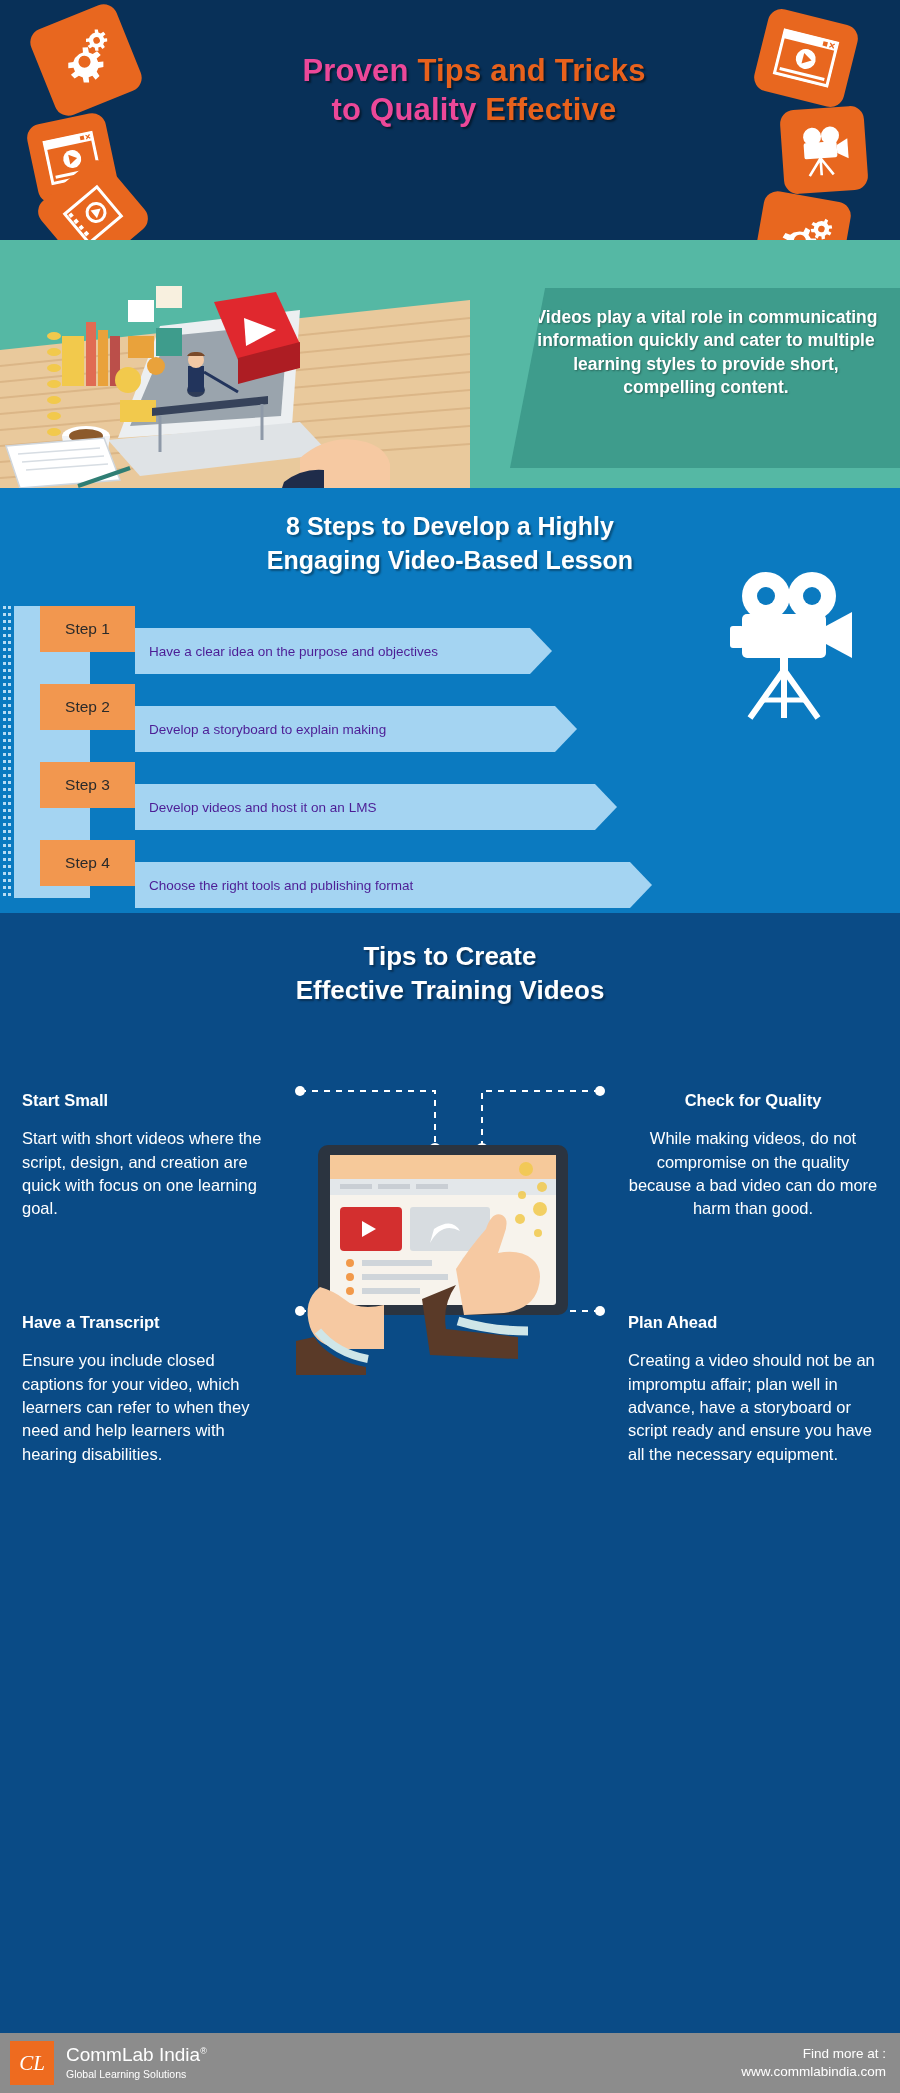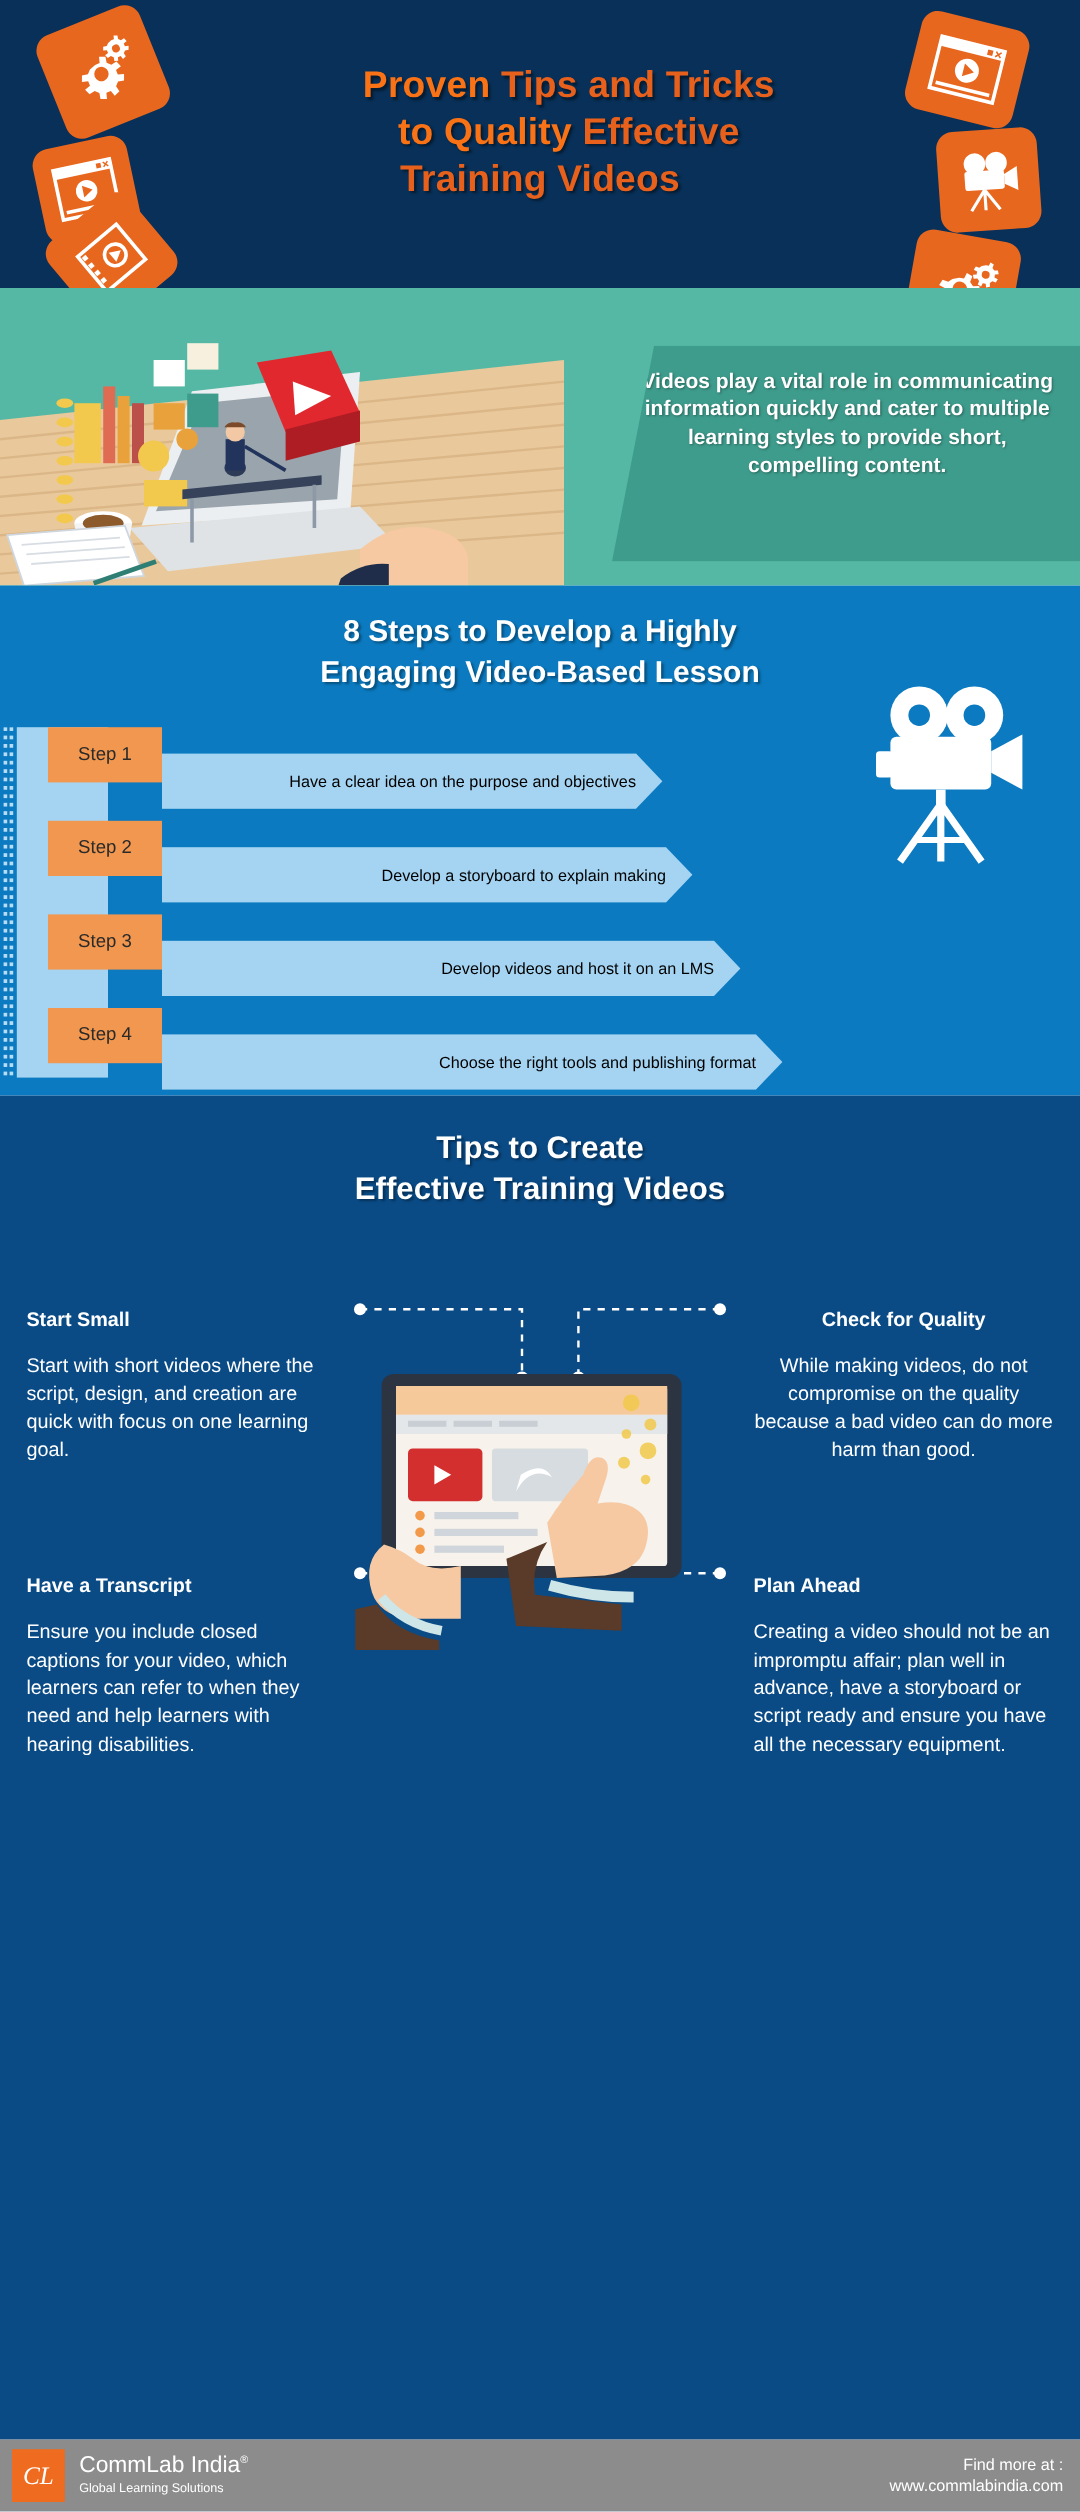--- a/index.html
+++ b/index.html
@@ -15,21 +15,21 @@
   .header {
     position:relative; width:900px; height:240px;
     background:#083058; overflow:hidden;
   }
   .header-title {
     position:absolute; left:0; top:52px; width:900px;
     text-align:center; line-height:1.25;
     font-size:31px; font-weight:bold; letter-spacing:.2px;
     text-shadow:2px 2px 2px rgba(0,0,0,.45);
   }
-  .hl-white { color:#f97316;margin-left:48px; }
+  .hl-white { color:#ec4899;margin-left:48px; }
   .hl-orange { color:#e8611c; }
 
   .badge {
     position:absolute; background:#e8671f;
     border-radius:14px;
     display:flex; align-items:center; justify-content:center;
   }
   .badge svg { display:block; }
 
   
@@ -75,24 +75,23 @@
     background:#a4d4f2;
   }
   .step-row { position:absolute; left:40px; height:46px; }
   .step-chip {
     position:absolute; left:0; top:0; width:95px; height:46px;
     background:#f2974f; color:#2a2a2a;
     font-size:15.5px; display:flex; align-items:center; justify-content:center;
   }
   .step-arrow {
     position:absolute; left:95px; top:22px; height:46px;
-    background:#a4d4f2; color:#000000;
+    background:#a4d4f2; color:#4c1d95;
     font-size:13.5px; display:flex; align-items:center;
     padding-left:14px;
-    justify-content:flex-end;
   }
   .step-arrow .tip {
     position:absolute; right:-22px; top:0;
     width:0; height:0;
     border-top:23px solid transparent;
     border-bottom:23px solid transparent;
     border-left:22px solid #a4d4f2;
   }
   .camera-icon { position:absolute; right:44px; top:82px; }
 
@@ -217,23 +216,20 @@
         </g>
       </svg>
     </div>
 
     <div class="header-title">
       <div>
         <span class="hl-white">Proven </span><span class="hl-orange">Tips and Tricks</span>
       </div>
       <div>
         <span class="hl-white">to Quality </span><span class="hl-orange">Effective</span>
-      </div>
-      <div>
-        <span class="hl-orange">Training Videos</span>
       </div>
     </div>
   </div>
 
   <div class="teal">
     <svg class="teal-woodbg" viewBox="0 0 470 248" preserveAspectRatio="none">
 
       <rect x="0" y="0" width="470" height="248" fill="#55b8a4"></rect>
       <g>
         <path d="M0 110 L470 60 L470 248 L0 248Z" fill="#e9c99c"></path>

